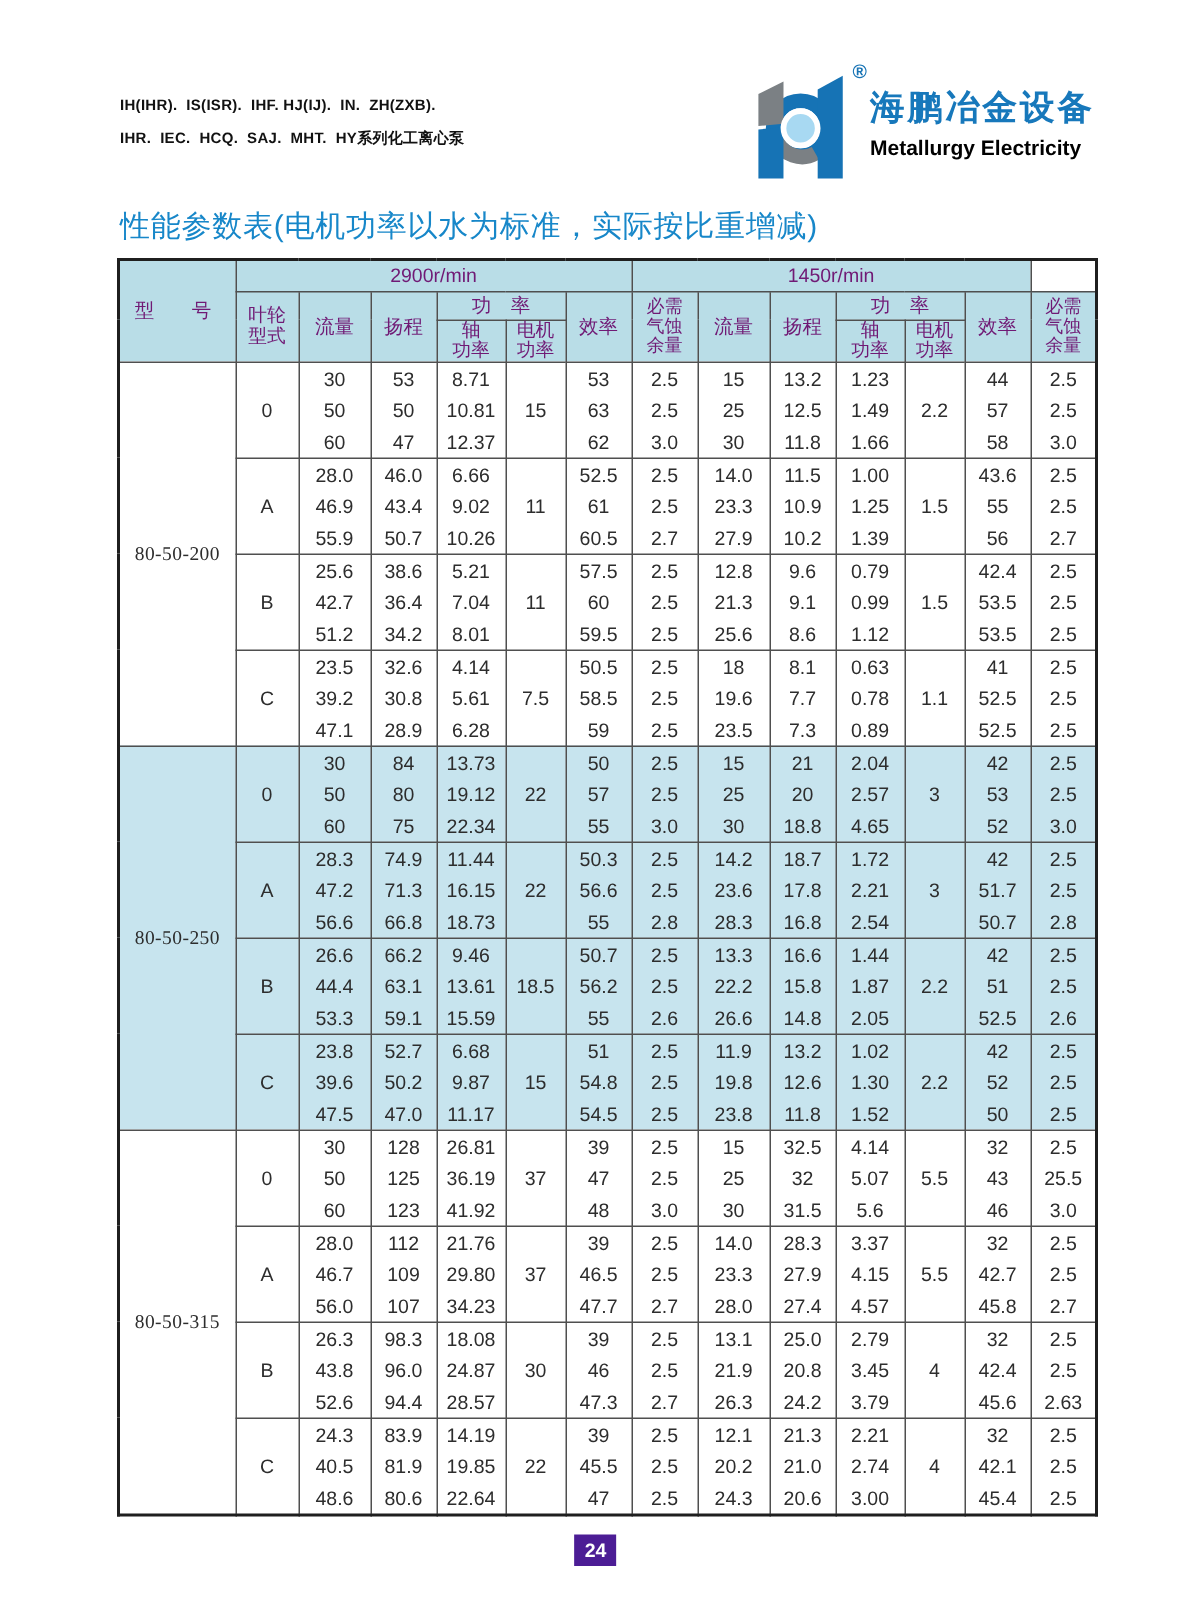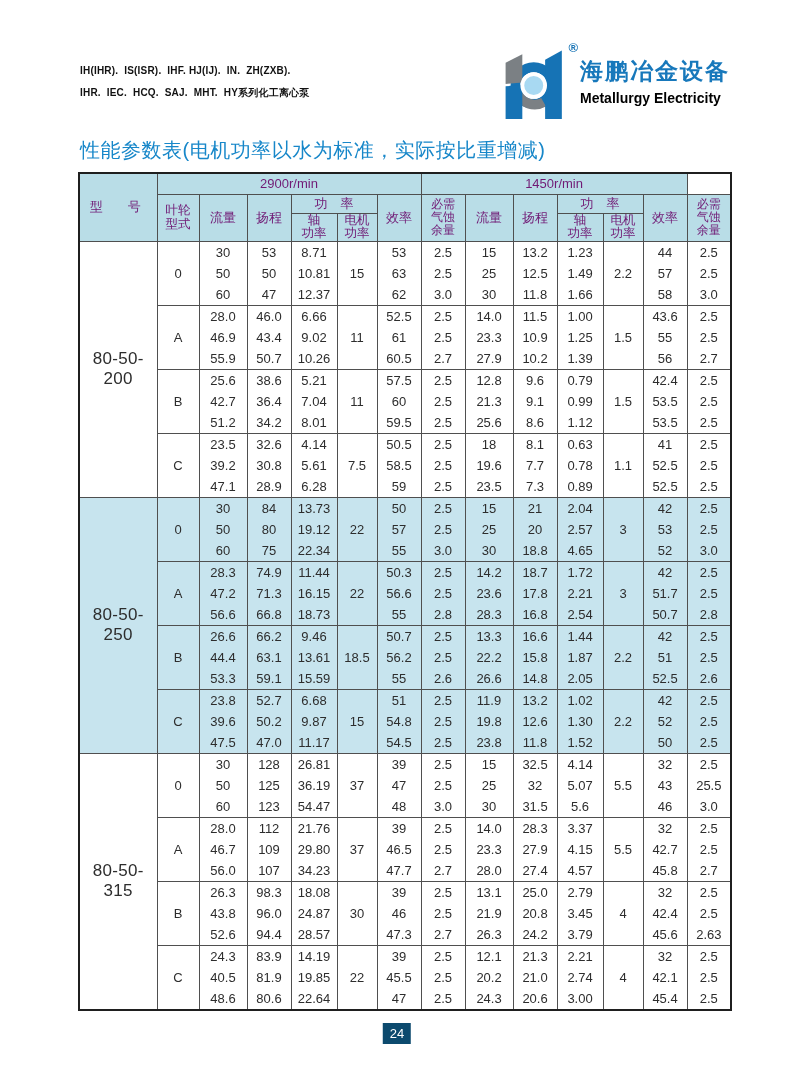--- a/index.html
+++ b/index.html
@@ -31,24 +31,24 @@
   thead th { background:#b9dde7; font-size:13px; color:#701a75; }
   thead .h-speed { height:21px; }
   thead .h-mid  { height:17px; }
   thead .h-bot  { height:26px; }
   .lh-tight div { line-height:13.5px; font-size:12.5px; }
   .lh-npsh  div { line-height:12.8px; font-size:12px; }
   .model-hd { letter-spacing:6px; }
   tbody td { font-size:13px; color:#2d2d2d; background:#ffffff; }
   tbody tr.band td { background:#c7e4ee; }
   td.stack div { height:21px; line-height:21px; }
-  td.model-cell { font-size:17px; letter-spacing:0.3px; }
+  td.model-cell { font-size:13px; letter-spacing:0.3px;font-family:Liberation Serif, serif; }
   
   .page-badge { position:absolute; top:1023px; left:50%; transform:translateX(-50%);
-                background:#0c4a6e; color:#ffffff; font-size:13px; font-weight:400;
+                background:#4c1d95; color:#ffffff; font-size:13px; font-weight:700;
                 padding:3px 7px; line-height:15px; }
 </style>
 </head>
 <body>
 
 <div class="page">
 
   <div class="series-block">
     <div class="series-line">IH(IHR).  IS(ISR).  IHF. HJ(IJ).  IN.  ZH(ZXB).</div>
     <div class="series-line">IHR.  IEC.  HCQ.  SAJ.  MHT.  HY系列化工离心泵</div>
@@ -597,21 +597,21 @@
               <div>60</div>
             </td>
             <td class="stack">
               <div>128</div>
               <div>125</div>
               <div>123</div>
             </td>
             <td class="stack">
               <div>26.81</div>
               <div>36.19</div>
-              <div>54.47</div>
+              <div>41.92</div>
             </td>
             <td>37</td>
             <td class="stack">
               <div>39</div>
               <div>47</div>
               <div>48</div>
             </td>
             <td class="stack">
               <div>2.5</div>
               <div>2.5</div>

